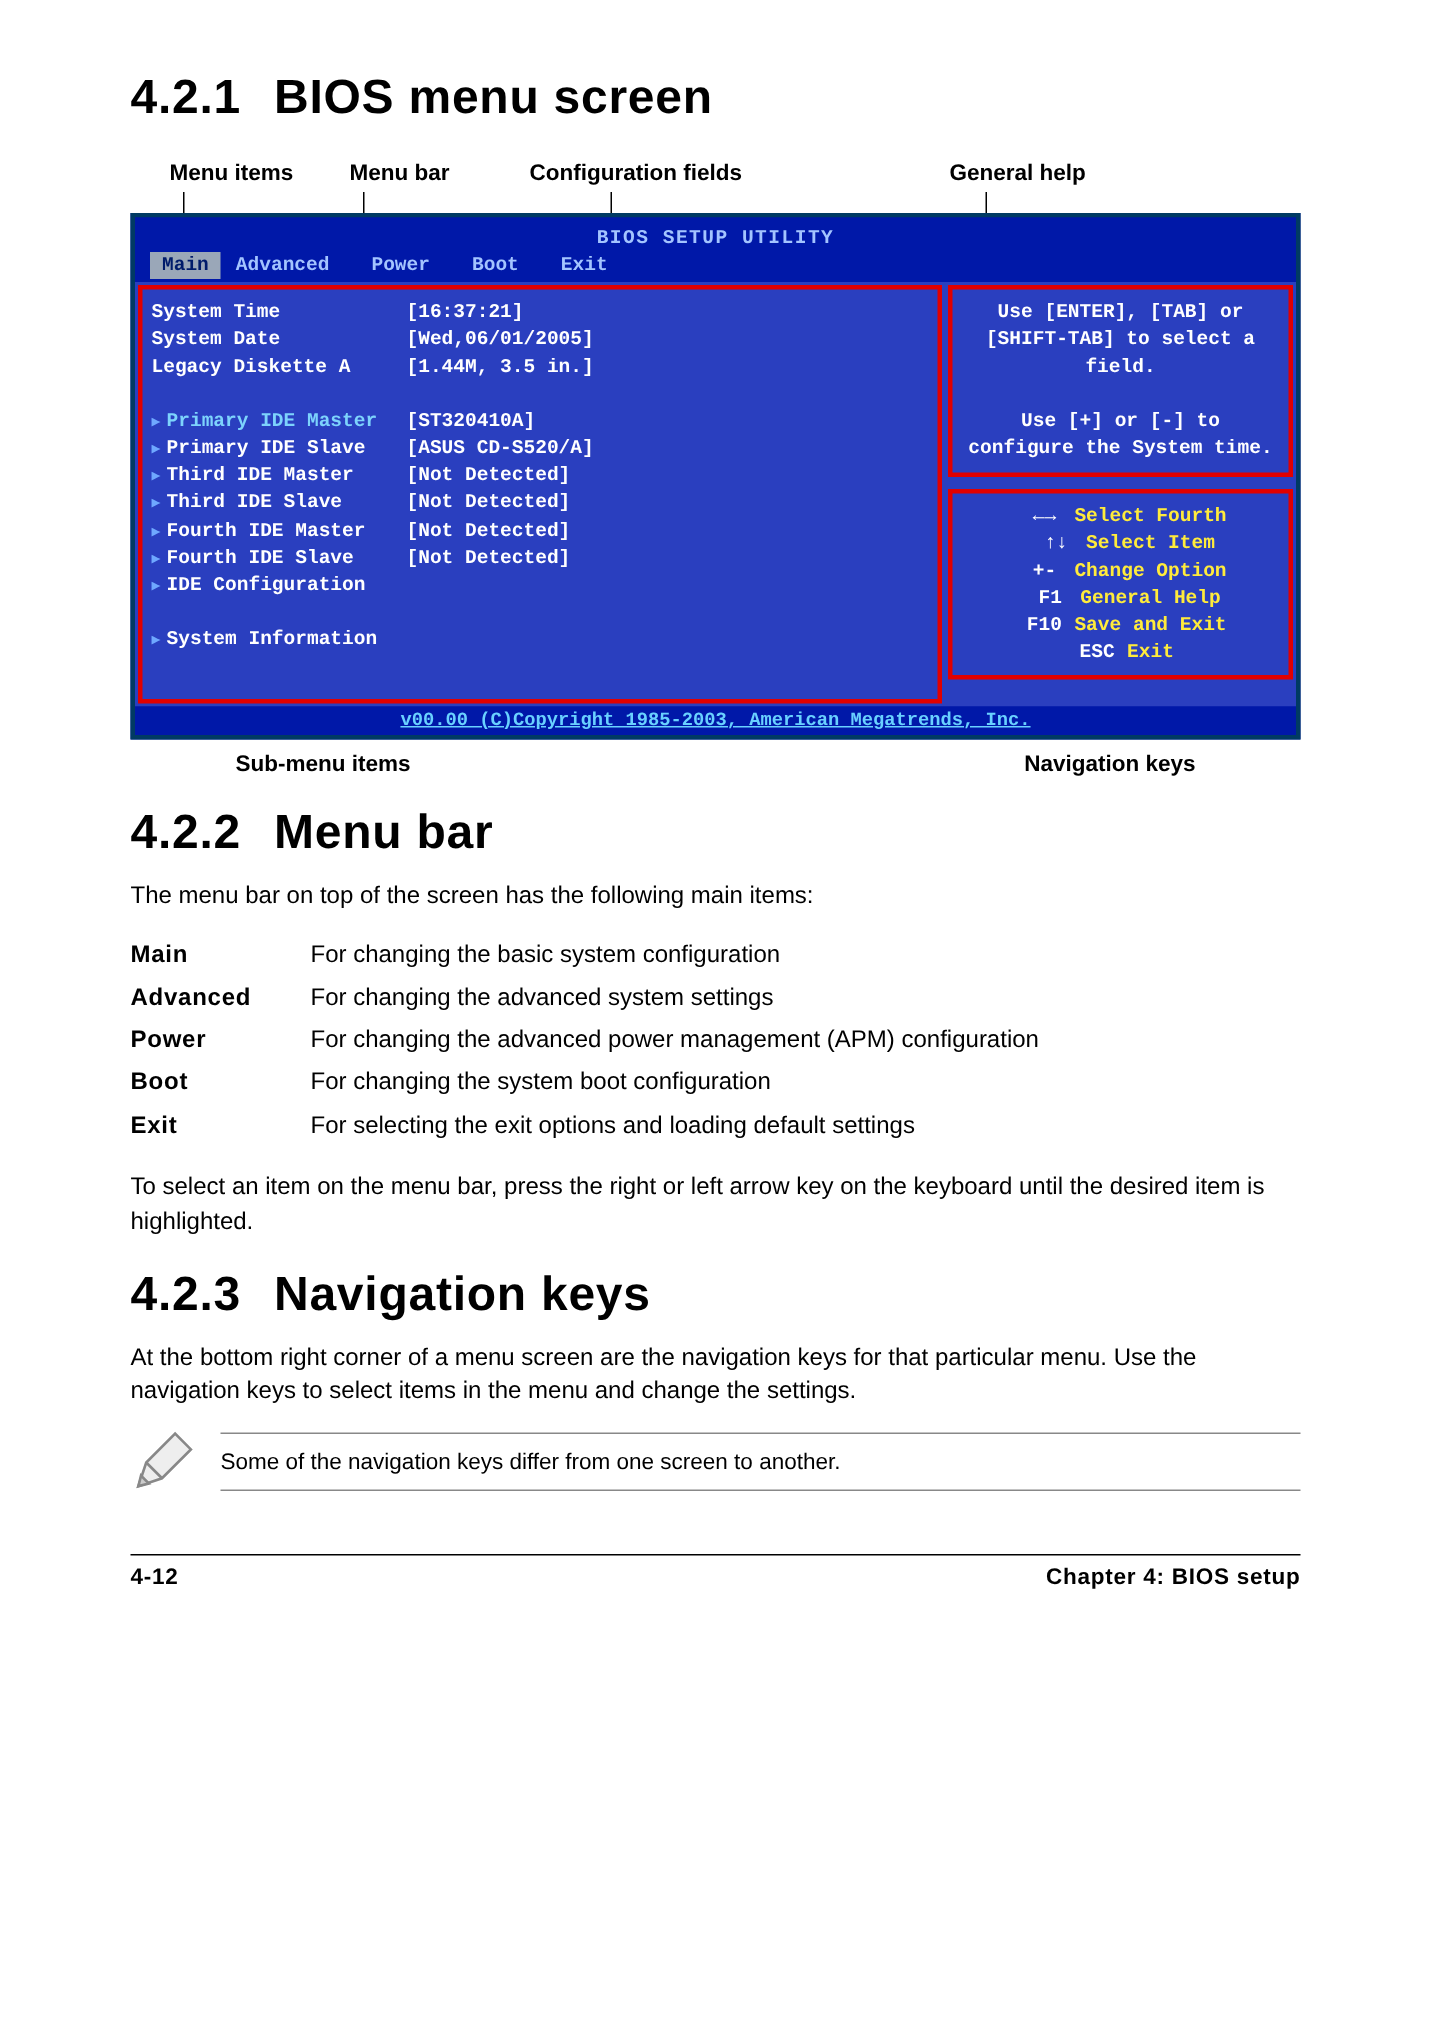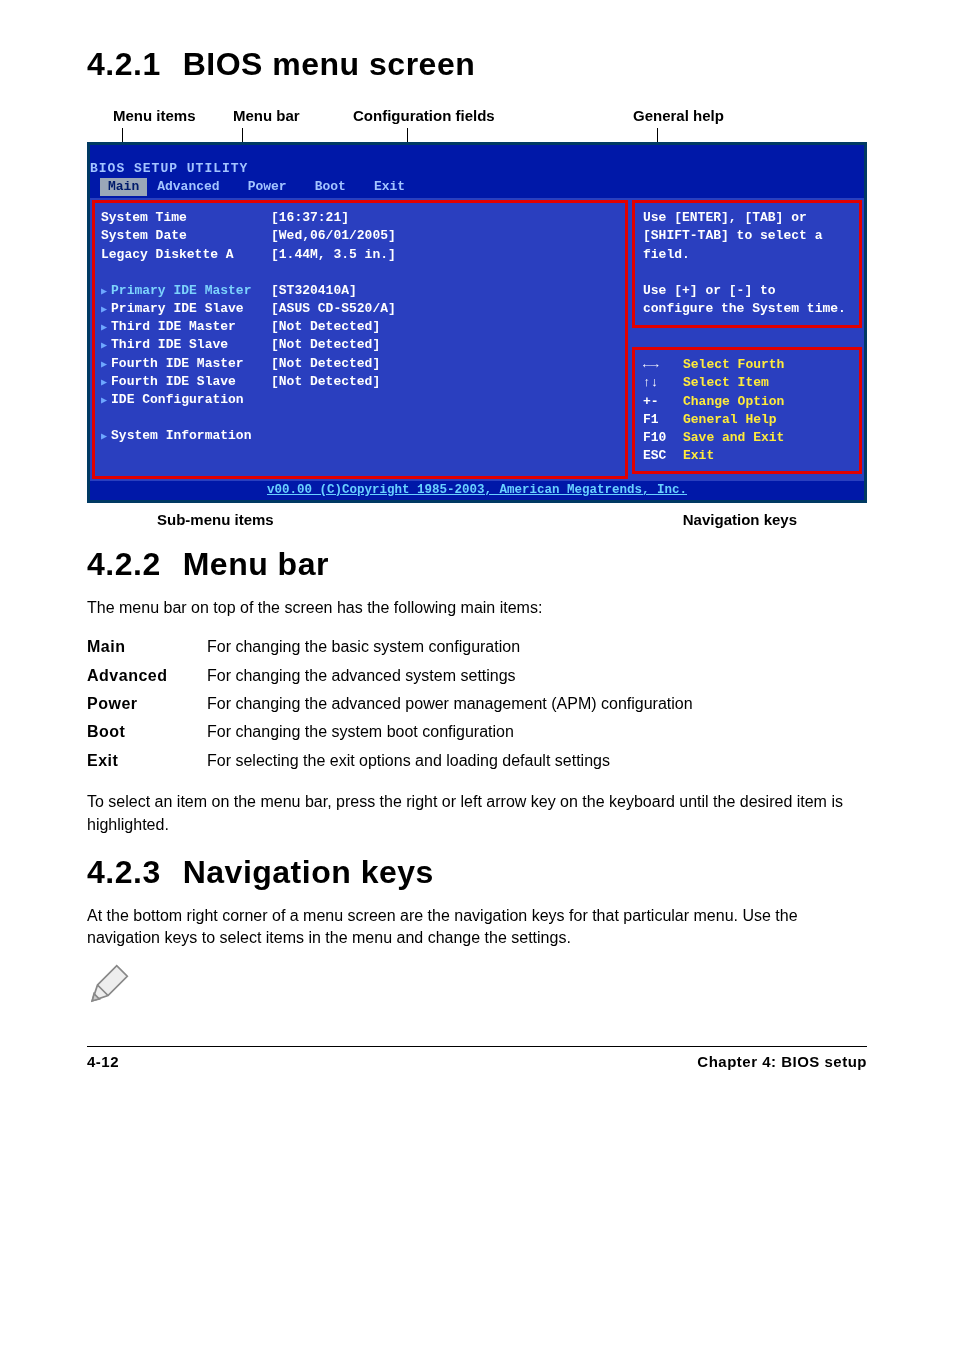--- a/index.html
+++ b/index.html
@@ -41,23 +41,24 @@
     border: 3px solid #003a63;
     background: #0018a8;
     padding: 0;
     font-family: "Courier New", monospace;
     font-size: 13px;
     color: #cfe3ff;
     position: relative;
   }
   .bios-title-bar {
     background: #0018a8;
+    text-align: center;
     color: #a3c4ff;
     font-weight: bold;
-    padding: 15px 0 0 0;
+    padding: 5px 0 0 0;
     letter-spacing: 1px;
   }
   .bios-menu-bar {
     display: flex;
     background: #0018a8;
     color: #a3c4ff;
     font-weight: bold;
     padding: 0 0 2px 10px;
     gap: 0;
   }
@@ -77,21 +78,22 @@
     flex: 1 1 auto;
     border: 3px solid #e10000;
     margin: 2px;
     padding: 6px 6px 30px 6px;
   }
   .bios-right {
     width: 230px;
     margin: 2px;
     display: flex;
     flex-direction: column;
-    gap: 19px;
+    gap: 8px;
+    text-align: center;
   }
   .bios-help-box, .bios-nav-box {
     border: 3px solid #e10000;
     padding: 6px 8px;
     background: #2a3fbf;
   }
   .bios-help-box { flex: 0 0 auto; min-height:110px; }
   .bios-nav-box { flex: 0 0 auto; }
   .bios-row { white-space: pre; }
   .field-col { display:inline-block; width: 170px; }
@@ -247,18 +249,19 @@
 <div class="para">At the bottom right corner of a menu screen are the navigation keys for that particular menu. Use the navigation keys to select items in the menu and change the settings.</div>
 
 <div class="note-row">
   <svg class="pencil" viewBox="0 0 48 48">
     <g stroke="#888" stroke-width="2" fill="none">
       <path d="M6 42 L12 24 L34 2 L46 14 L24 36 Z" fill="#eee"></path>
       <path d="M6 42 L14 40 L8 34 Z" fill="#ccc"></path>
       <line x1="12" y1="24" x2="24" y2="36"></line>
     </g>
   </svg>
+  <div class="note-text">Some of the navigation keys differ from one screen to another.</div>
 </div>
 
 <div class="page-footer">
   <span>4-12</span>
   <span>Chapter 4: BIOS setup</span>
 </div>
 
 </body></html>

